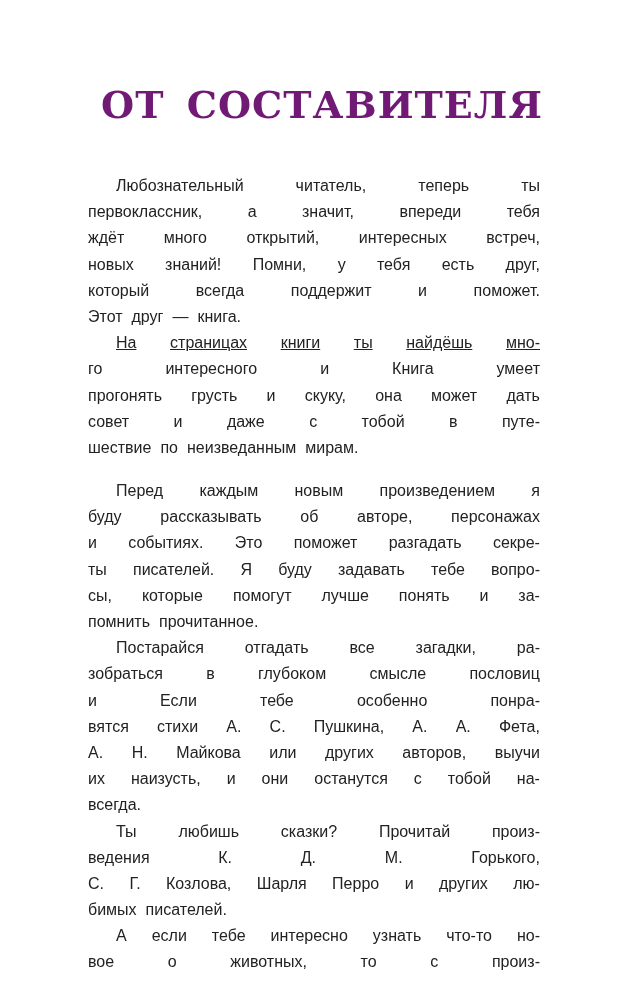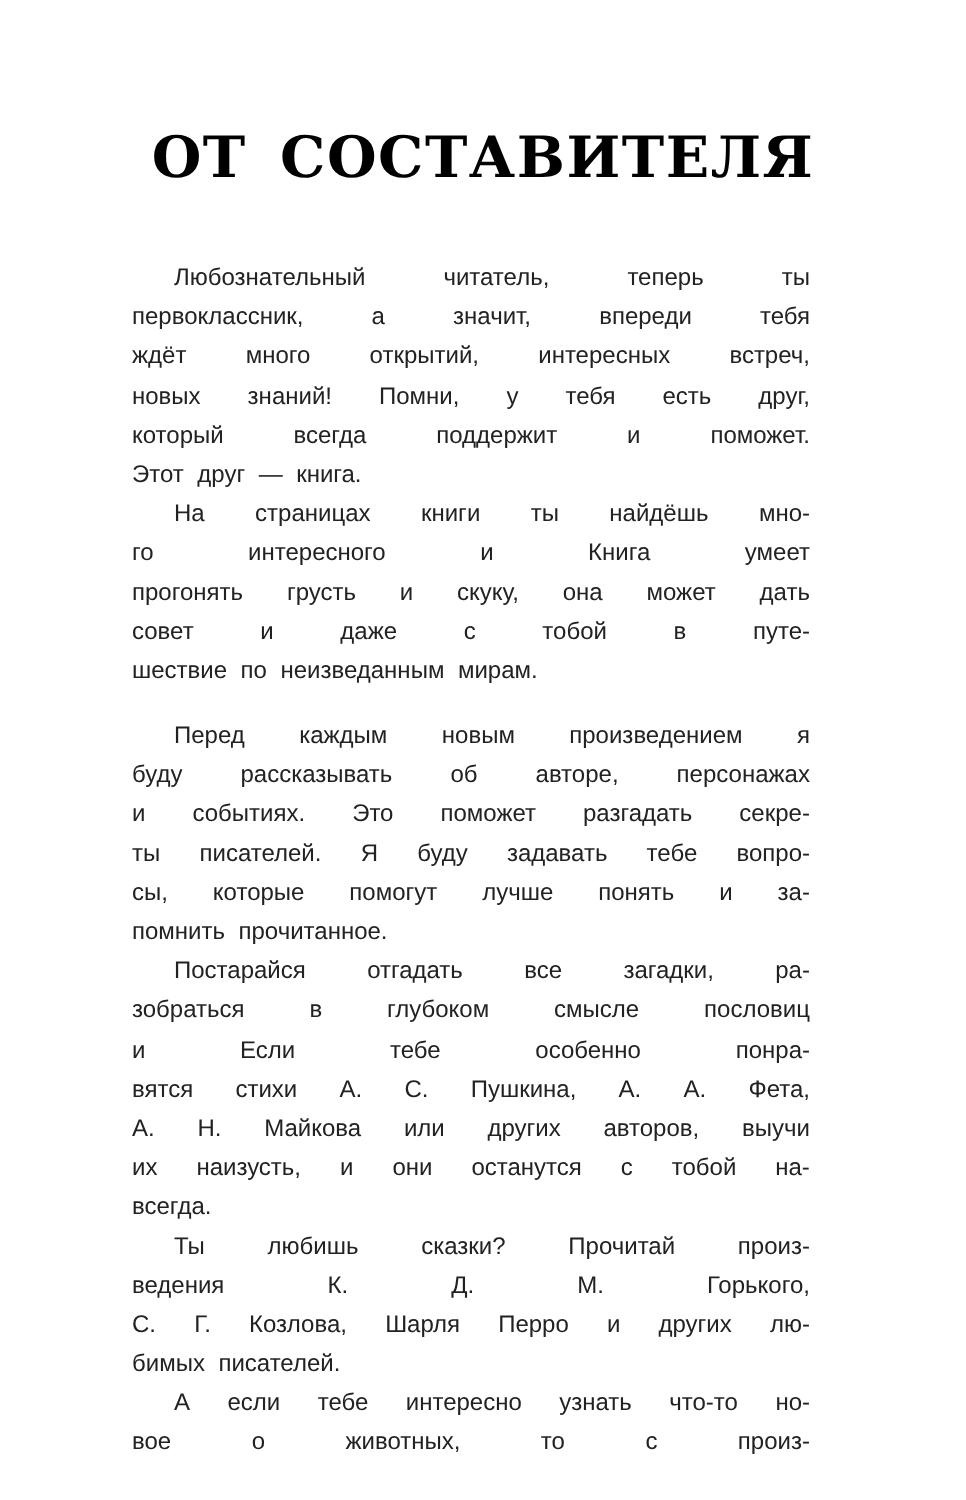--- a/index.html
+++ b/index.html
@@ -3,21 +3,21 @@
 <meta charset="utf-8">
 <style>
   html, body { margin: 0; padding: 0; background: #ffffff; }
   body { width: 644px; height: 1000px; position: relative; overflow: hidden; }
   .page { position: absolute; left: 0; top: 0; width: 644px; height: 1000px; background: #fff; }
   .title {
     position: absolute; left: 0; width: 644px; top: 82px;
     text-align: center;
     font-family: "DejaVu Serif", "Liberation Serif", serif;
     font-weight: bold; font-size: 38px; letter-spacing: 1px;
-    color: #000000; margin: 0; word-spacing: 8px;
+    color: #701a75; margin: 0; word-spacing: 8px;
   }
   .body-text {
     position: absolute; left: 88px; top: 173px; width: 452px;
     font-family: "Liberation Sans", "DejaVu Sans", sans-serif;
     font-size: 16px; line-height: 26.2px; color: #222;
   }
   .para { margin: 0; }
   .line {
     display: block; text-align: justify; text-align-last: justify;
     white-space: nowrap; height: 26.2px;
@@ -73,21 +73,21 @@
           <span class="w">поможет.</span>
         </span>
       <span class="line last line-flex">
           <span class="w">Этот</span>
           <span class="w">друг</span>
           <span class="w">—</span>
           <span class="w">книга.</span>
         </span>
     </div>
     <div class="para">
-      <span class="line first line-flex" style="padding-left: 28px;">
+      <span class="line first line-flex" style="padding-left: 28px; text-decoration: underline;">
           <span class="w">На</span>
           <span class="w">страницах</span>
           <span class="w">книги</span>
           <span class="w">ты</span>
           <span class="w">найдёшь</span>
           <span class="w">мно-</span>
         </span>
       <span class="line line-flex">
           <span class="w">го</span>
           <span class="w">интересного</span>

